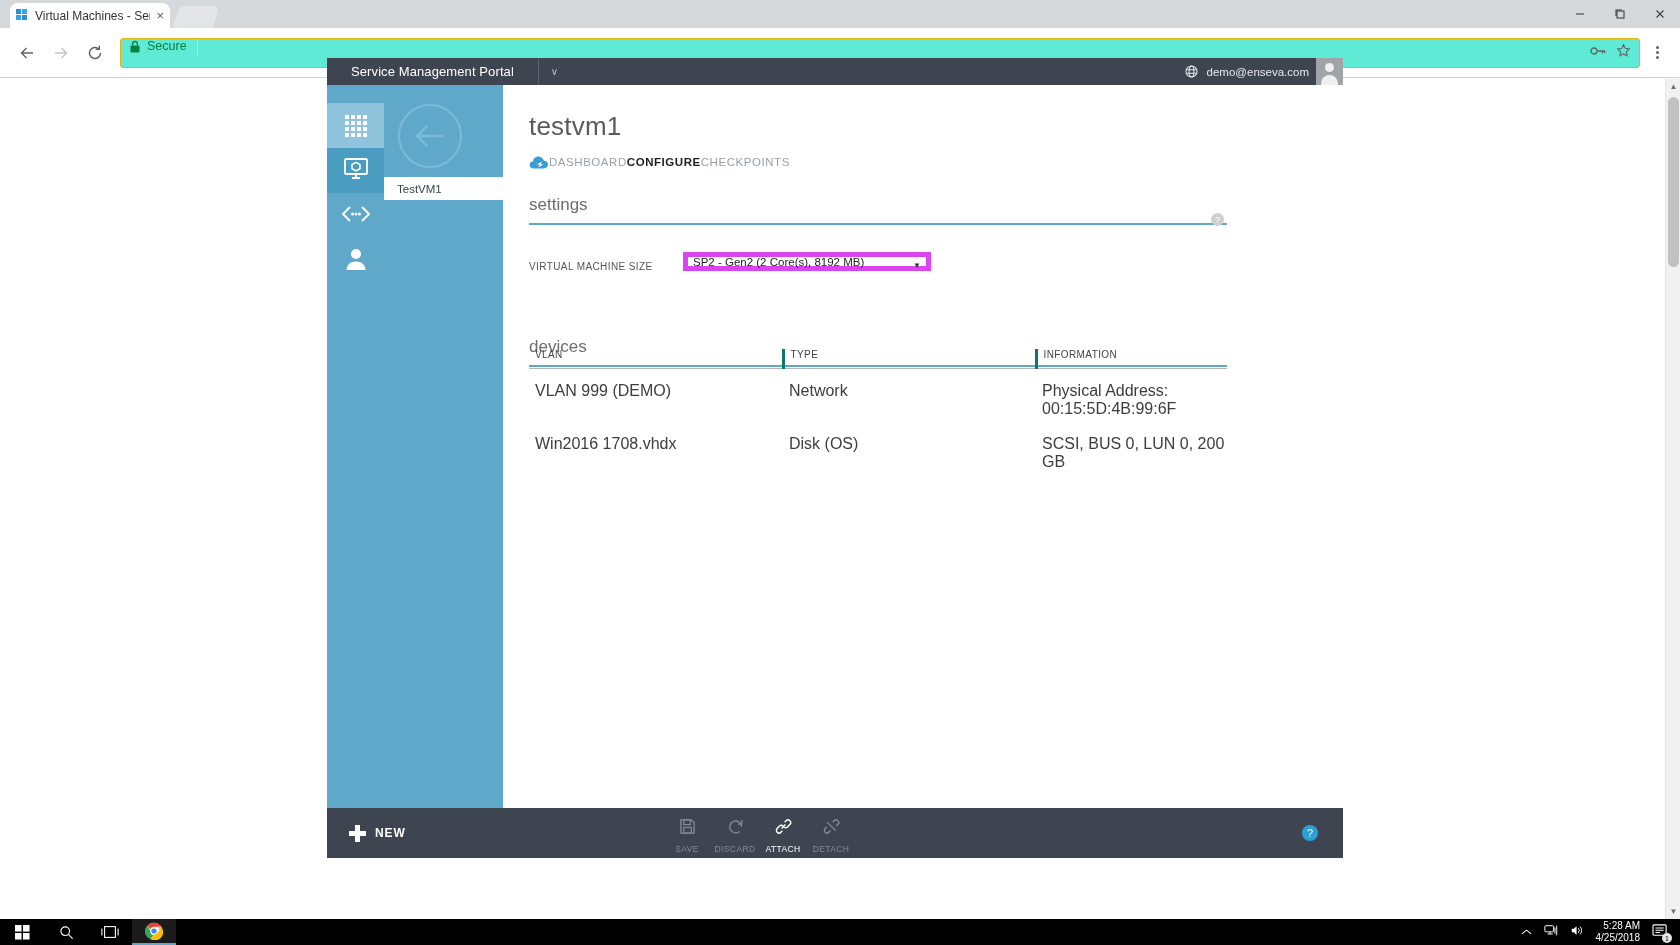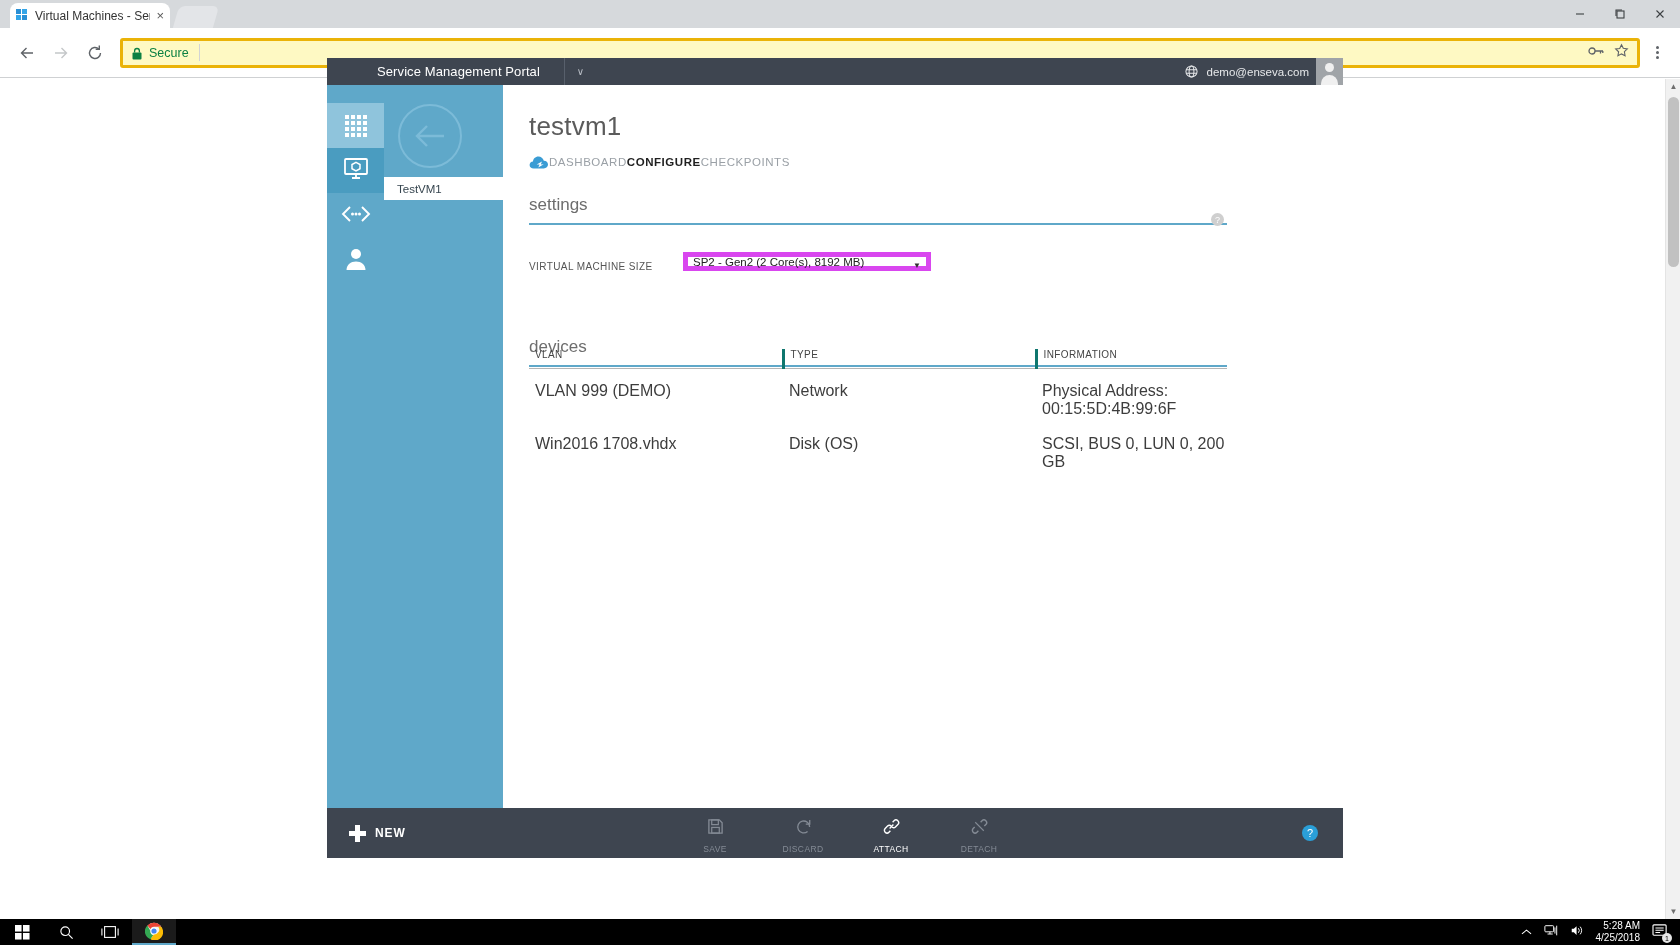--- a/index.html
+++ b/index.html
@@ -49,23 +49,23 @@
     background:#ffffff; border-bottom:1px solid #cfd1d3;
     display:flex; align-items:center; padding:0 10px;
   }
   .navicon {
     width:34px; height:34px; display:flex; align-items:center; justify-content:center;
     color:#5f6368; flex:none; cursor:pointer;
   }
   .navicon.disabled { color:#c4c7c9; }
   .omnibox {
     flex:1; height:30px; margin-left:8px; margin-right:4px;
-    border:3px solid #eab308; border-radius:3px;
-    display:flex; align-items:center; padding:0 8px; gap:6px;
-    background:#fef9c3;
+    border:1px solid #eab308; border-radius:3px;
+    display:flex; padding:0 8px; gap:6px;
+    background:#5eead4;
   }
   .lock { width:12px; height:13px; position:relative; flex:none; }
   .secure-text { color:#0b8043; font-size:12.5px; white-space:nowrap; }
   .omnibox .sep { width:1px; height:17px; background:#d2d4d6; margin:0 4px; }
   .url { font-size:12.5px; color:#5f6368; white-space:nowrap; }
   .url b { color:#202124; font-weight:normal; }
   .omni-right { margin-left:auto; display:flex; align-items:center; gap:10px; color:#5f6368; }
   .menu-dots {
     width:26px; display:flex; flex-direction:column; align-items:center; gap:2px; cursor:pointer;
   }
@@ -83,21 +83,21 @@
   
   #smp {
     position:absolute; left:327px; top:-21px; width:1016px; height:800px;
     background:#ffffff;
   }
   .smp-header {
     height:27px; background:#3e4550; display:flex; align-items:center;
     color:#fff; position:relative;
   }
   .smp-brand {
-    font-size:13px; padding:0 24px; letter-spacing:.1px;margin-left:26px;
+    font-size:13px; padding:0 24px; letter-spacing:.1px;
   }
   .smp-chev {
     width:32px; height:27px; display:flex; align-items:center; justify-content:center;
     border-left:1px solid #58606c; color:#b9bec6; font-size:10px; cursor:pointer;
   }
   .smp-user {
     position:absolute; right:34px; top:0; height:27px; display:flex; align-items:center; gap:9px;
     font-size:11.5px; color:#e6e8ea;
   }
   .globe { width:13px; height:13px; }
@@ -168,21 +168,21 @@
   .cmdbar {
     position:absolute; left:0; bottom:0; width:1016px; height:50px; background:#3e4550;
     display:flex; align-items:center; color:#fff;
   }
   .newbtn { display:flex; align-items:center; gap:9px; padding-left:22px; cursor:pointer; }
   .plus { position:relative; width:17px; height:17px; }
   .plus::before,.plus::after{content:"";position:absolute;background:#fff;}
   .plus::before{left:6px;top:0;width:5px;height:17px;}
   .plus::after{left:0;top:6px;width:17px;height:5px;}
   .newlbl { font-size:12px; letter-spacing:.9px; font-weight:bold; }
-  .cmds { position:absolute; left:364px; bottom:4px; display:flex; gap:40px; align-items:flex-end; }
+  .cmds { position:absolute; left:336px; bottom:4px; display:flex; align-items:flex-end; }
   .cmd { width:48px; display:flex; flex-direction:column; align-items:center; gap:5px; cursor:pointer; color:#848b95; }
   .cmd.on { color:#ffffff; }
   .cmd-lbl { font-size:8.5px; letter-spacing:.4px; }
   .help-btn {
     position:absolute; right:25px; width:16px; height:16px; border-radius:50%;
     background:#2a9fd8; color:#fff; font-size:11px; display:flex; align-items:center;
     justify-content:center; cursor:pointer;
   }
 
   

